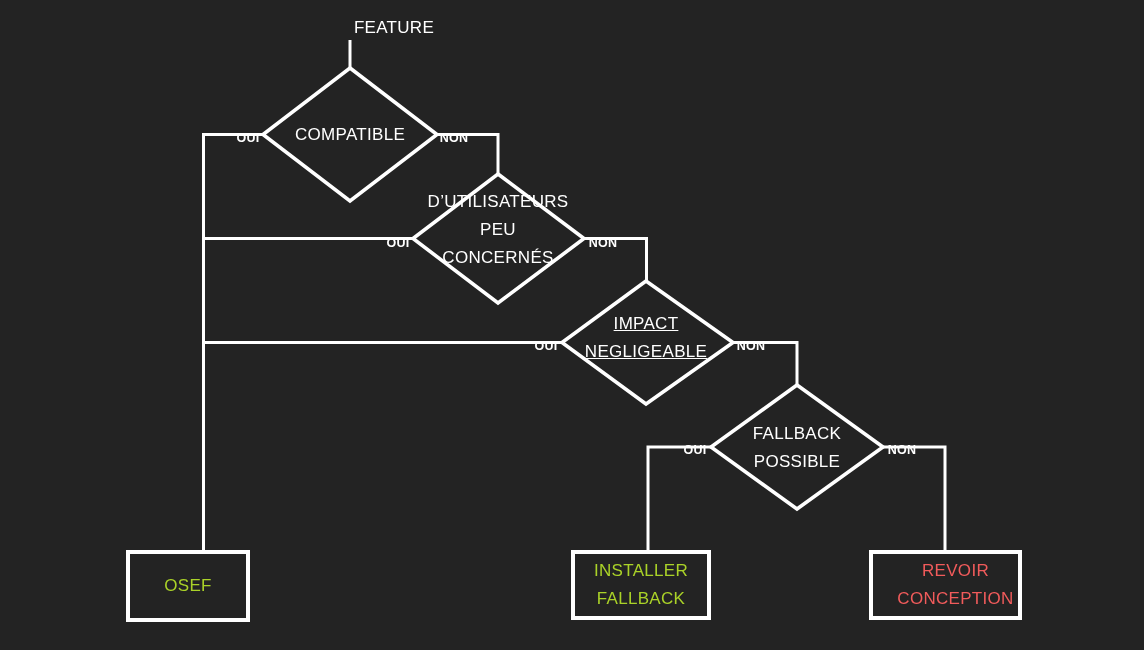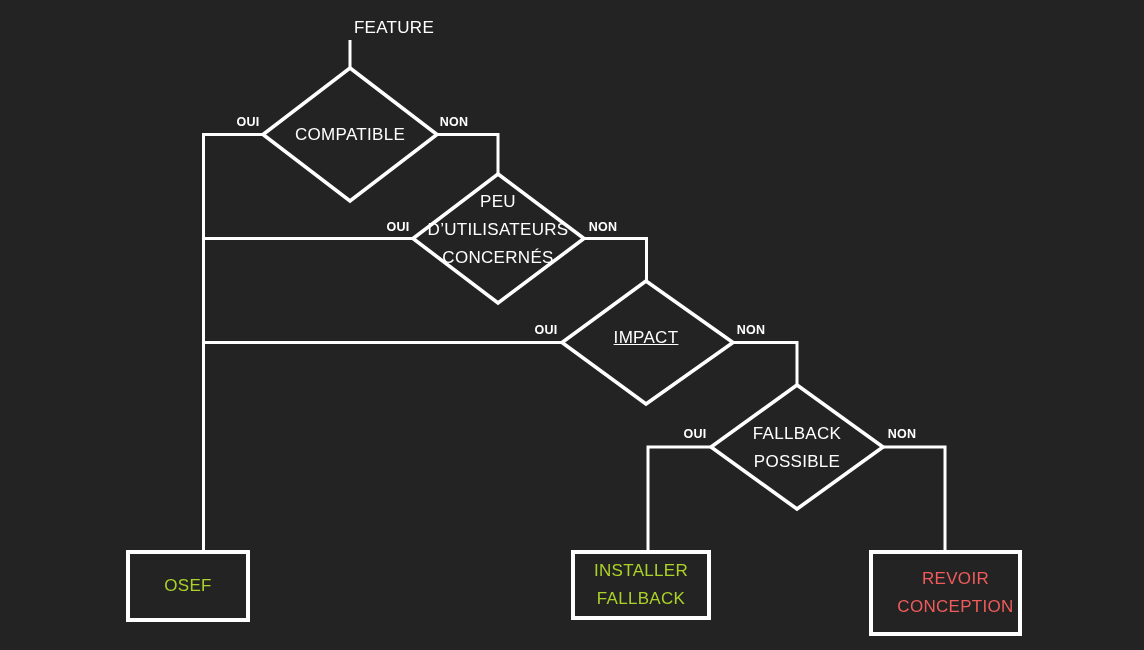--- a/index.html
+++ b/index.html
@@ -31,20 +31,21 @@
     color:#fff;
   }
   .yn{
     position:absolute;
     transform:translate(-50%,-50%);
     white-space:nowrap;
     font-size:12.5px;
     font-weight:bold;
     letter-spacing:.3px;
     color:#fff;
+    margin-top:16px;
   }
   .outcome{
     position:absolute;
     border:4px solid var(--line,#ffffff);
     background:var(--bg,#232323);
     display:flex;
     flex-direction:column;
     align-items:center;
     justify-content:center;
     text-align:center;
@@ -89,47 +90,48 @@
 
   <div class="lbl" style="left:350px;top:28px;margin-left:44px;">FEATURE</div>
 
   <div class="lbl" style="left:350px;top:135px;">
     <div>COMPATIBLE</div>
   </div>
   <div class="yn" style="left:248px;top:122px;">OUI</div>
   <div class="yn" style="left:454px;top:122px;">NON</div>
 
   <div class="lbl" style="left:498px;top:230px;">
+    <div>D’UTILISATEURS</div>
     <div>PEU</div>
-    <div>D’UTILISATEURS</div>
     <div>CONCERNÉS</div>
   </div>
   <div class="yn" style="left:398px;top:227px;">OUI</div>
   <div class="yn" style="left:603px;top:227px;">NON</div>
 
   <div class="lbl" style="left:646px;top:338px;text-decoration:underline;">
     <div>IMPACT</div>
+    <div>NEGLIGEABLE</div>
   </div>
   <div class="yn" style="left:546px;top:330px;">OUI</div>
   <div class="yn" style="left:751px;top:330px;">NON</div>
 
   <div class="lbl" style="left:797px;top:448px;">
     <div>FALLBACK</div>
     <div>POSSIBLE</div>
   </div>
   <div class="yn" style="left:695px;top:434px;">OUI</div>
   <div class="yn" style="left:902px;top:434px;">NON</div>
 
   <div class="outcome green" style="left:126px;top:550px;width:124px;height:72px;justify-content:center;">
     <div>OSEF</div>
   </div>
 
   <div class="outcome green" style="left:571px;top:550px;width:140px;height:70px;">
     <div>INSTALLER</div>
     <div>FALLBACK</div>
   </div>
 
-  <div class="outcome red" style="left:869px;top:550px;width:153px;height:86px;padding-left:20px;">
+  <div class="outcome red" style="left:869px;top:550px;width:153px;height:70px;padding-left:20px;">
     <div>REVOIR</div>
     <div>CONCEPTION</div>
   </div>
 
 </div>
 
 </body></html>

